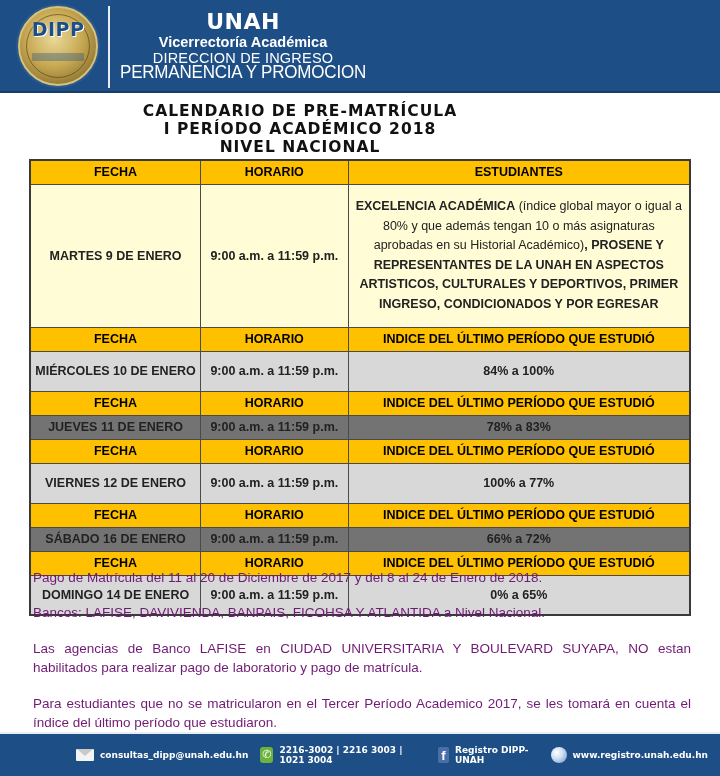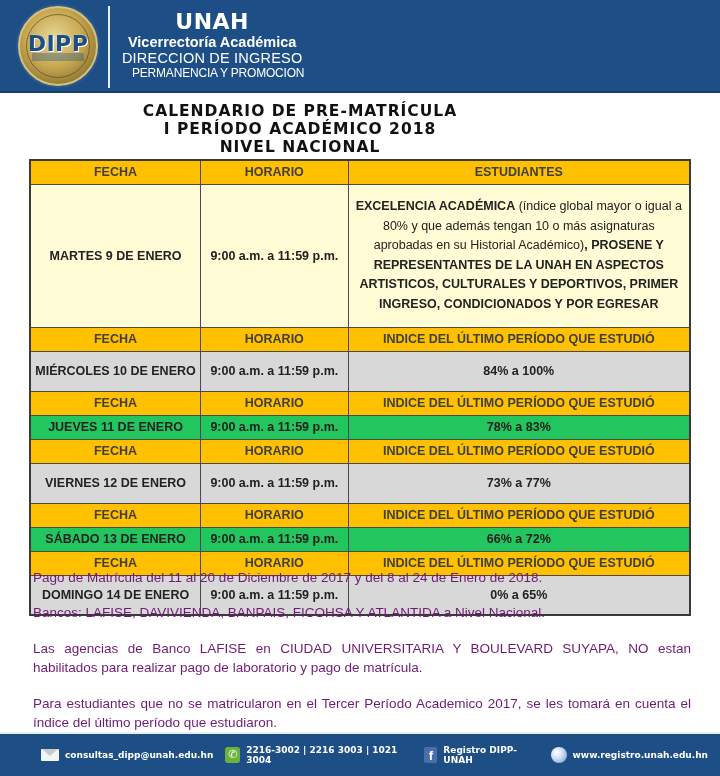--- a/index.html
+++ b/index.html
@@ -17,76 +17,76 @@
     border-radius: 50%;
     background: radial-gradient(circle at 45% 40%, #e9d99a 0%, #c8a953 45%, #8c7430 80%, #5f4f20 100%);
     border: 2px solid #d6c37d;
     box-shadow: 0 0 0 2px #2c5a8f;
   }
   .logo-ring {
     position: absolute; left: 6px; top: 6px; width: 64px; height: 64px;
     border-radius: 50%; border: 1px solid rgba(80,60,20,0.6);
   }
   .logo-text {
-    position: absolute; left: 0; top: 23px; width: 76px; text-align: center;
-    font-family: "DejaVu Sans", sans-serif; font-weight: bold; font-size: 22px;
+    position: absolute; left: 0; top: 10px; width: 76px; text-align: center;
+    font-family: "DejaVu Sans", sans-serif; font-weight: bold; font-size: 19px;
     color: #1d4f86; letter-spacing: 0.5px;
     text-shadow: 0 0 1px #fff, 1px 1px 0 #fff;
   }
   .logo-sub {
     position: absolute; left: 12px; top: 45px; width: 52px; height: 8px;
     background: rgba(29,79,134,0.35); border-radius: 1px;
   }
   .divider-v {
     position: absolute; left: 108px; top: 6px; width: 2px; height: 82px; background: #e9eef5;
   }
   .brand { position: absolute; left: 120px; top: 10px; color: #fff; text-align: center; }
   .brand .unah { font-family: "DejaVu Sans", sans-serif; font-weight: bold; font-size: 22px; line-height: 24px; letter-spacing: 0.5px; }
   .brand .vice { font-weight: bold; font-size: 14.5px; line-height: 17px; }
   .brand .dir1 { font-size: 14.5px; line-height: 15px; letter-spacing: 0.2px; }
-  .brand .dir2 { font-size: 12px; line-height: 14px; letter-spacing: -0.2px; transform: scaleY(1.05); margin-left: 12px; }
+  .brand .dir2 { font-size: 17px; line-height: 14px; letter-spacing: -0.2px; transform: scaleY(1.05); }
 
   
   .title-block { position: absolute; left: 0; top: 102px; width: 600px; text-align: center; }
   .title-line {
     font-family: "DejaVu Sans", sans-serif; font-weight: bold; font-size: 15.5px;
     line-height: 18px; color: #111; letter-spacing: 1px;
   }
 
   
   .sched {
     position: absolute; left: 29px; top: 159px; width: 662px;
     border-collapse: collapse; border: 2px solid #3a3a3a;
     font-family: "Liberation Sans", sans-serif;
   }
   .sched td, .sched th {
     border: 1px solid #4a4a4a; text-align: center; vertical-align: middle;
     font-size: 12.5px; font-weight: bold; padding: 0 4px; color: #222;
   }
-  .sched .hdr td, .sched .hdr th { background: #ffc000; height: 24px; color: #404040; }
-  .sched .row-light td { background: #22c55e; height: 24px; }
+  .sched .hdr td, .sched .hdr th { background: #ffc000; height: 24px; color: #000000; }
+  .sched .row-light td { background: #737373; height: 24px; }
   .sched .row-gray td { background: #d8d8d8; height: 40px; }
   .col-fecha { width: 171px; }
   .col-hora { width: 148px; }
   .col-est { width: 343px; }
   .big-row td { background: #fffcd6; height: 143px; }
   .big-desc { font-size: 12.5px; line-height: 19.5px; padding: 4px 6px !important; margin-left: 35px; }
   .big-desc .normal { font-weight: normal; }
   .sched .hdr th { font-weight: bold; }
 
   
   .notes { position: absolute; left: 33px; top: 568px; width: 658px; font-size: 13.5px; color: #701a75; }
   .note { line-height: 19px; margin-bottom: 17px; text-align: justify; }
   .note.n1 { margin-bottom: 16px; }
 
   
   .footer {
     position: absolute; left: 0; top: 732px; width: 720px; height: 44px;
     background: #1d4f86; border-top: 2px solid #e8edf3;
-    display: flex; align-items: center; padding-left: 41px;
+    display: flex; align-items: center; padding-left: 76px;
     font-family: "DejaVu Sans", sans-serif; font-size: 9px; font-weight: bold; color: #fff;
   }
   .f-item { display: flex; align-items: center; margin-right: 12px; }
   .f-icon { display: inline-block; margin-right: 6px; }
   .mail-icon {
     width: 18px; height: 12px; background: #f4f4f4; position: relative; border-radius: 1px;
   }
   .mail-icon::before {
     content: ""; position: absolute; left: 1px; top: 0; width: 0; height: 0;
     border-left: 8px solid transparent; border-right: 8px solid transparent; border-top: 7px solid #c9c9c9;
@@ -169,30 +169,30 @@
   </tr>
 
   <tr class="hdr">
     <td>FECHA</td>
     <td>HORARIO</td>
     <td>INDICE DEL ÚLTIMO PERÍODO QUE ESTUDIÓ</td>
   </tr>
   <tr class="row-gray">
     <td>VIERNES 12 DE ENERO</td>
     <td>9:00 a.m. a 11:59 p.m.</td>
-    <td>73% a 77%</td>
+    <td>100% a 77%</td>
   </tr>
 
   <tr class="hdr">
     <td>FECHA</td>
     <td>HORARIO</td>
     <td>INDICE DEL ÚLTIMO PERÍODO QUE ESTUDIÓ</td>
   </tr>
   <tr class="row-light">
-    <td>SÁBADO 13 DE ENERO</td>
+    <td>SÁBADO 16 DE ENERO</td>
     <td>9:00 a.m. a 11:59 p.m.</td>
     <td>66% a 72%</td>
   </tr>
 
   <tr class="hdr">
     <td>FECHA</td>
     <td>HORARIO</td>
     <td>INDICE DEL ÚLTIMO PERÍODO QUE ESTUDIÓ</td>
   </tr>
   <tr class="row-gray">

